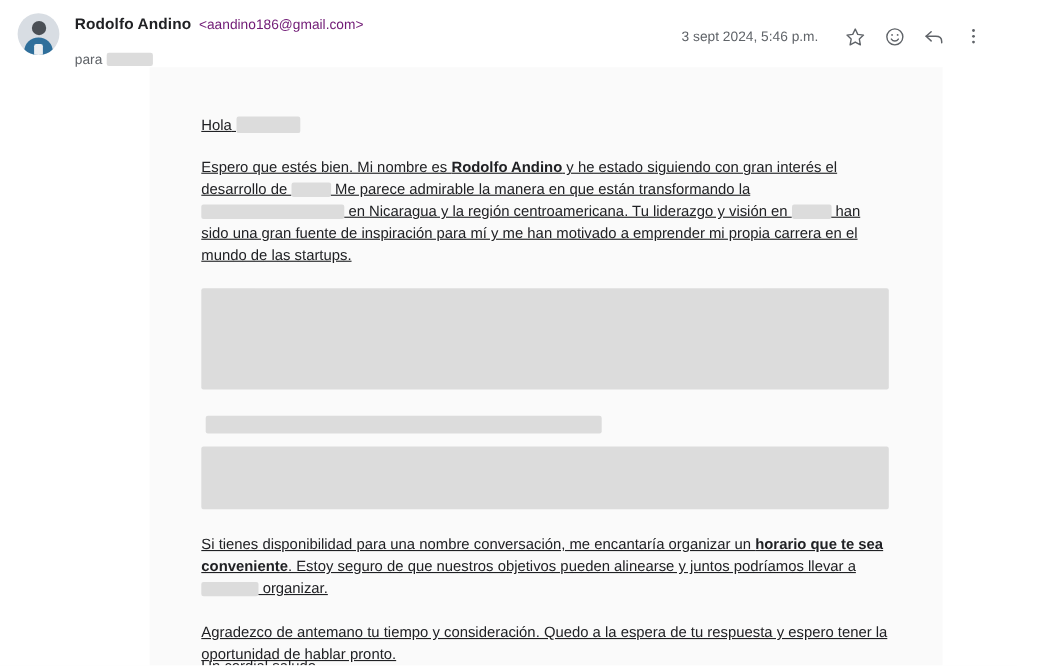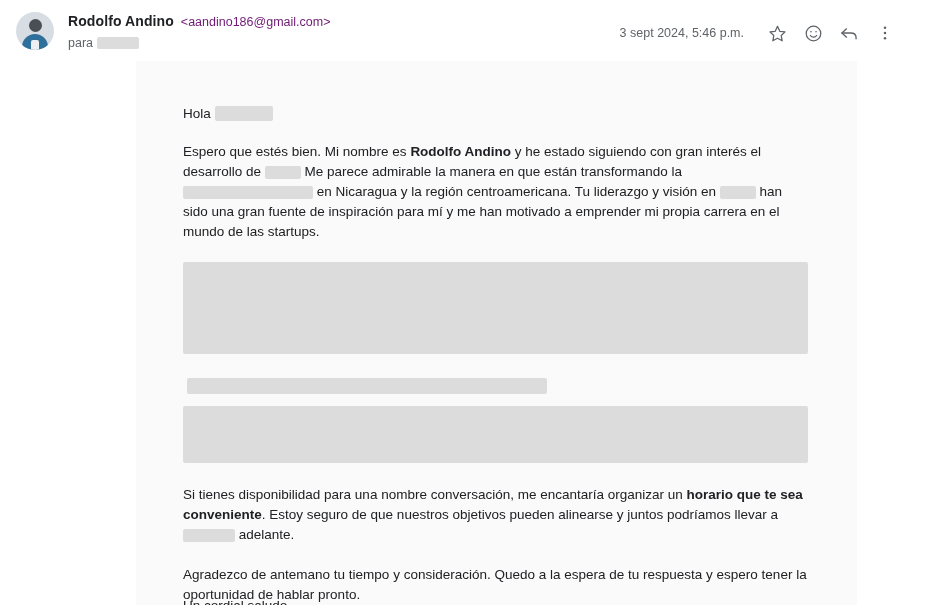--- a/index.html
+++ b/index.html
@@ -75,21 +75,21 @@
     font-size: 14px;
     font-weight: bold;
     color: #202124;
     letter-spacing: 0.1px;
   }
   .sender-email {
     font-size: 12.5px;
     color: #701a75;
   }
   .to-line {
-    margin-top: 5px;
+    margin-top: 16px;
     display: flex;
     align-items: center;
     gap: 0px;
     font-size: 12.5px;
     color: #5f6368;
   }
   .to-line .redact {
     margin-left: 4px;
   }
 
@@ -134,20 +134,21 @@
   }
   .content {
     position: relative;
     padding: 42px 48px 0 46px;
     font-size: 13.5px;
     line-height: 20px;
     color: #202124;
   }
   .content p {
     margin: 0 0 20px 0;
+    text-decoration: underline;
   }
   .content p.tight { margin-bottom: 18px; }
   b { font-weight: bold; }
 
   .redact {
     display: inline-block;
     background: #dcdcdc;
     border-radius: 2px;
     vertical-align: middle;
     height: 13px;
@@ -251,21 +252,21 @@
 
         <div class="block-redact block-1"></div>
 
         <p style="margin-bottom:0">
           <span class="block-redact block-2"></span>
         </p>
 
         <div class="block-redact block-3"></div>
 
         <p>
-          <span>Si tienes disponibilidad para una nombre conversación, me encantaría organizar un </span><b>horario que te sea conveniente</b><span>. Estoy seguro de que nuestros objetivos pueden alinearse y juntos podríamos llevar a </span><span class="redact inline-md"></span><span> adelante.</span>
+          <span>Si tienes disponibilidad para una nombre conversación, me encantaría organizar un </span><b>horario que te sea conveniente</b><span>. Estoy seguro de que nuestros objetivos pueden alinearse y juntos podríamos llevar a </span><span class="redact inline-md"></span><span> organizar.</span>
         </p>
 
         <p>
           <span>Agradezco de antemano tu tiempo y consideración. Quedo a la espera de tu respuesta y espero tener la oportunidad de hablar pronto.</span>
         </p>
       </div>
 
       <div class="clipped">
         <span>Un cordial saludo,</span>
       </div>

